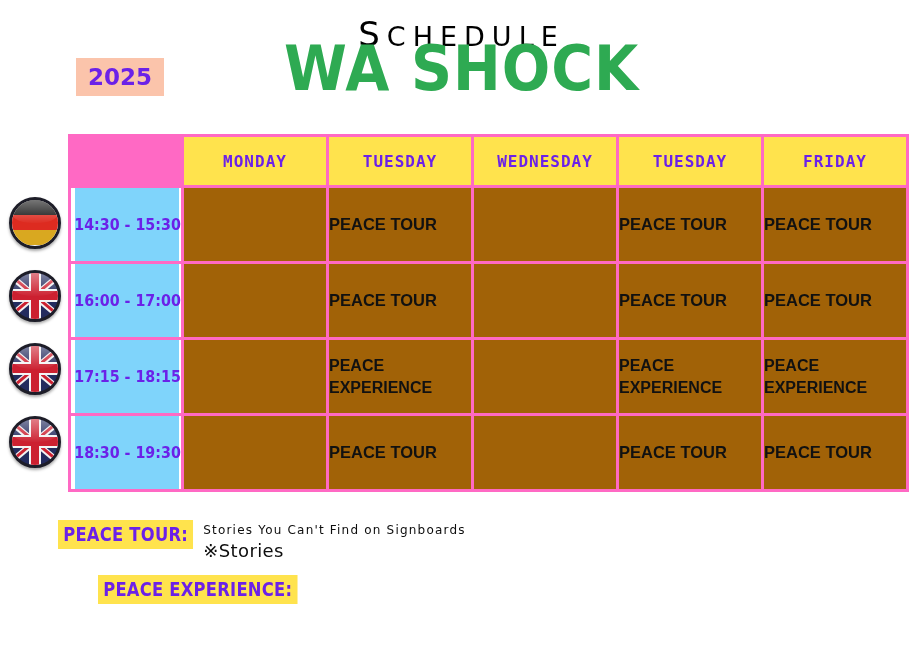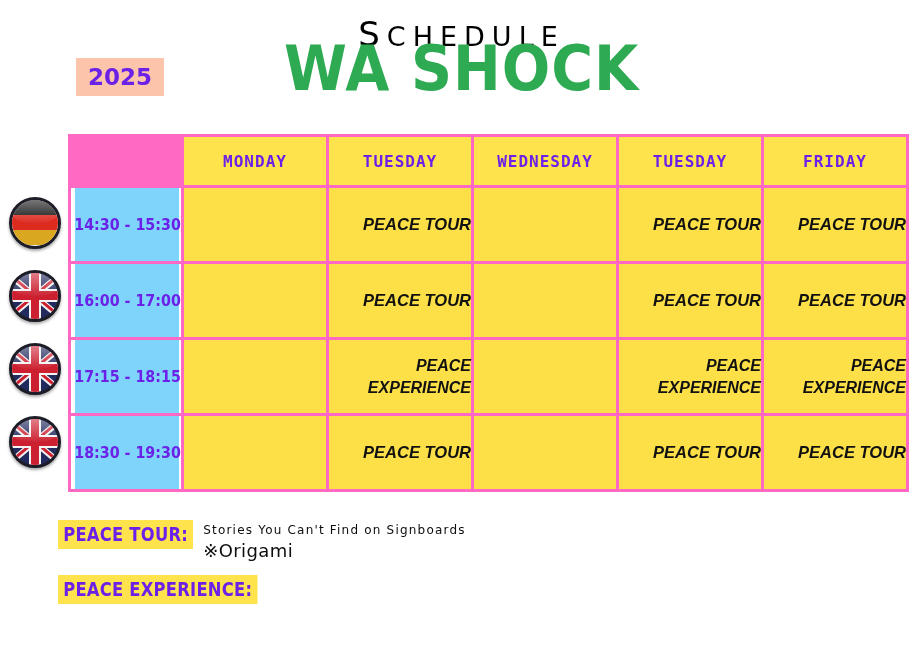--- a/index.html
+++ b/index.html
@@ -161,31 +161,30 @@
     vertical-align: middle;
     color: #6b21e8;
     font-family: "DejaVu Sans", sans-serif;
     font-weight: bold;
     font-size: 15px;
     height: 73px;
     transform: scaleX(0.95);
     white-space: nowrap;
   }
   .event-cell {
-    background: #fde047;
-    text-align: right;
+    background: #a16207;
+    text-align: left;
     vertical-align: middle;
     color: #111111;
     font-family: "Liberation Sans", sans-serif;
     font-size: 16.5px;
     font-weight: 600;
     height: 73px;
     line-height: 1.35;
     padding: 0 2px;
-    font-style: italic;
   }
   .event-cell.two-line { font-size: 16px; }
 
   
   .legend {
     position: absolute;
     left: 58px;
     top: 520px;
     width: 820px;
   }
@@ -223,21 +222,21 @@
     font-family: "DejaVu Sans", sans-serif;
     font-size: 18px;
     color: #0d0d0d;
     letter-spacing: 0.4px;
     white-space: nowrap;
   }
   .legend-exp-desc {
     margin-left: -38px;
     margin-top: 2px;
   }
-  .row-exp { margin-top: 14px; }
+  .row-exp { margin-top: 14px; margin-left: 40px; }
 </style>
 </head>
 <body>
 
 <div class="header">
   <div class="schedule-word"><span class="cap">S</span><span>CHEDULE</span></div>
   <div class="logo">WA SHOCK</div>
   <div class="year-badge">2025</div>
 </div>
 
@@ -344,19 +343,19 @@
       <td class="event-cell">PEACE TOUR</td>
     </tr>
   </tbody>
 </table>
 
 <div class="legend">
   <div class="legend-row">
     <div class="legend-tag">PEACE TOUR:</div>
     <div class="legend-tour-block">
       <div class="legend-desc">Stories You Can't Find on Signboards</div>
-      <div class="legend-sub">※Origami</div>
+      <div class="legend-sub">※Stories</div>
     </div>
   </div>
   <div class="legend-row row-exp">
     <div class="legend-tag">PEACE EXPERIENCE:</div>
   </div>
 </div>
 
 </body></html>

